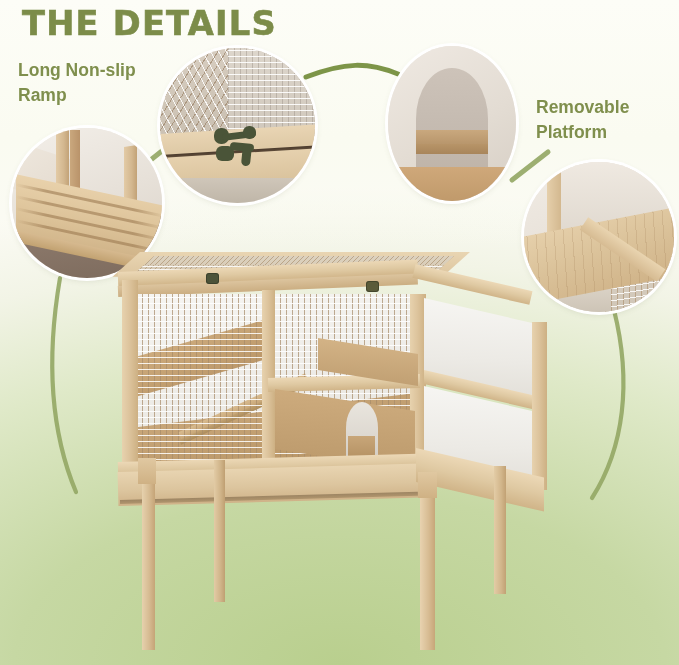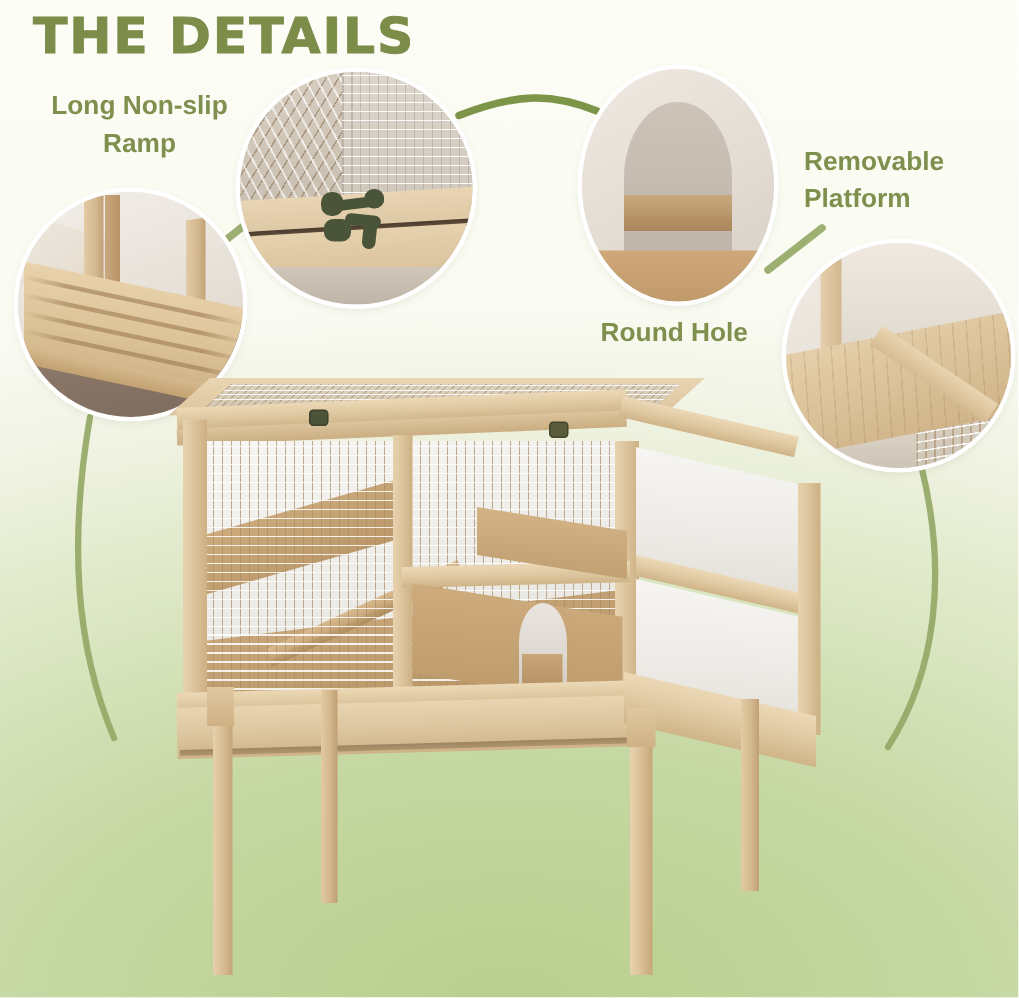--- a/index.html
+++ b/index.html
@@ -35,21 +35,21 @@
 
   
   .lab{
     position:absolute;
     color:#7f8f4d;
     font-weight:700;
     font-size:17.5px;
     line-height:25px;
     white-space:pre-line;
   }
-  .lab-ramp{left:18px;top:58px;width:150px;text-align:center;}
+  .lab-ramp{left:18px;top:58px;width:150px;}
   .lab-locks{left:185px;top:209px;width:170px;text-align:center;}
   .lab-hole{left:382px;top:209px;width:135px;text-align:center;}
   .lab-platform{left:536px;top:95px;width:150px;text-align:left;}
 
   
   .conn{position:absolute;overflow:visible;pointer-events:none;}
 
   
   .circ{
     position:absolute;border-radius:50%;overflow:hidden;
@@ -174,21 +174,20 @@
 
     <path d="M 306 77 C 345 62 368 62 398 74" stroke="#6f8a35" stroke-width="5" fill="none" stroke-linecap="round" opacity=".9"></path>
 
     <path d="M 512 180 L 548 152" stroke="#95a866" stroke-width="5" fill="none" stroke-linecap="round" opacity=".92"></path>
 
     <path d="M 614 310 C 632 382 624 448 592 498" stroke="#95a866" stroke-width="4.2" fill="none" stroke-linecap="round" opacity=".92"></path>
   </svg>
 
   <div class="lab lab-ramp">Long Non-slip
 Ramp</div>
-  <div class="lab lab-hole">Round Hole</div>
   <div class="lab lab-platform">Removable
 Platform</div>
 
   <div class="circ c-ramp">
     <div class="circ-inner">
       <div class="ramp-wall"></div>
       <div class="ramp-tri"></div>
       <div class="ramp-post ramp-p1"></div>
       <div class="ramp-post ramp-p2"></div>
       <div class="ramp-post ramp-p3"></div>

